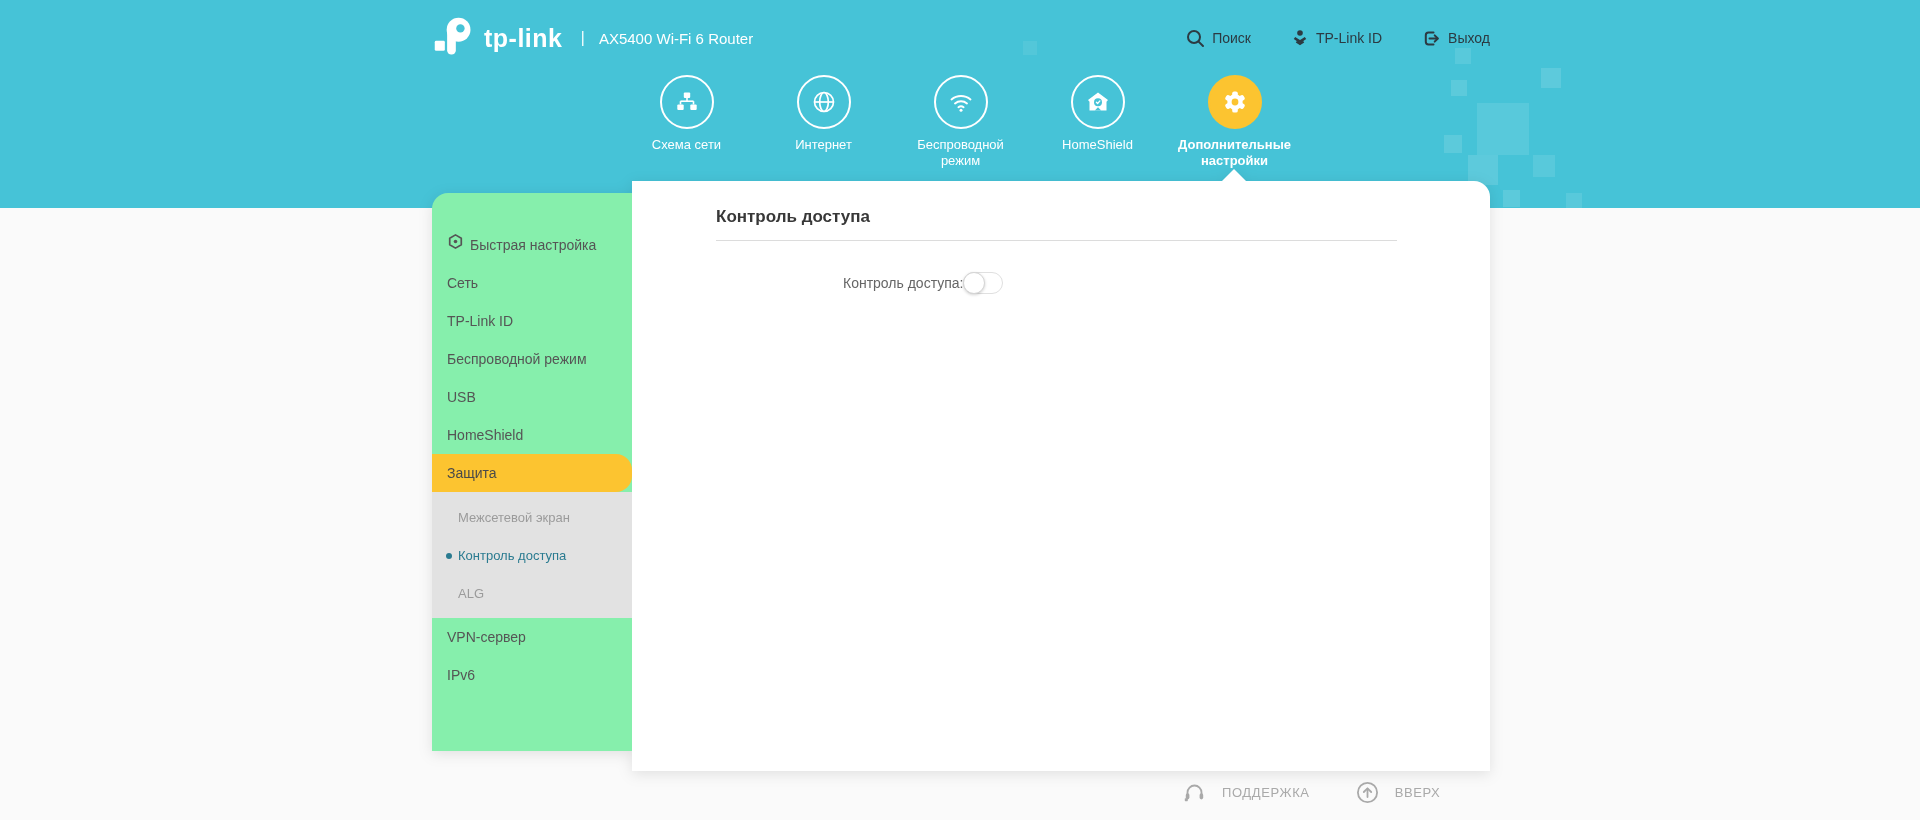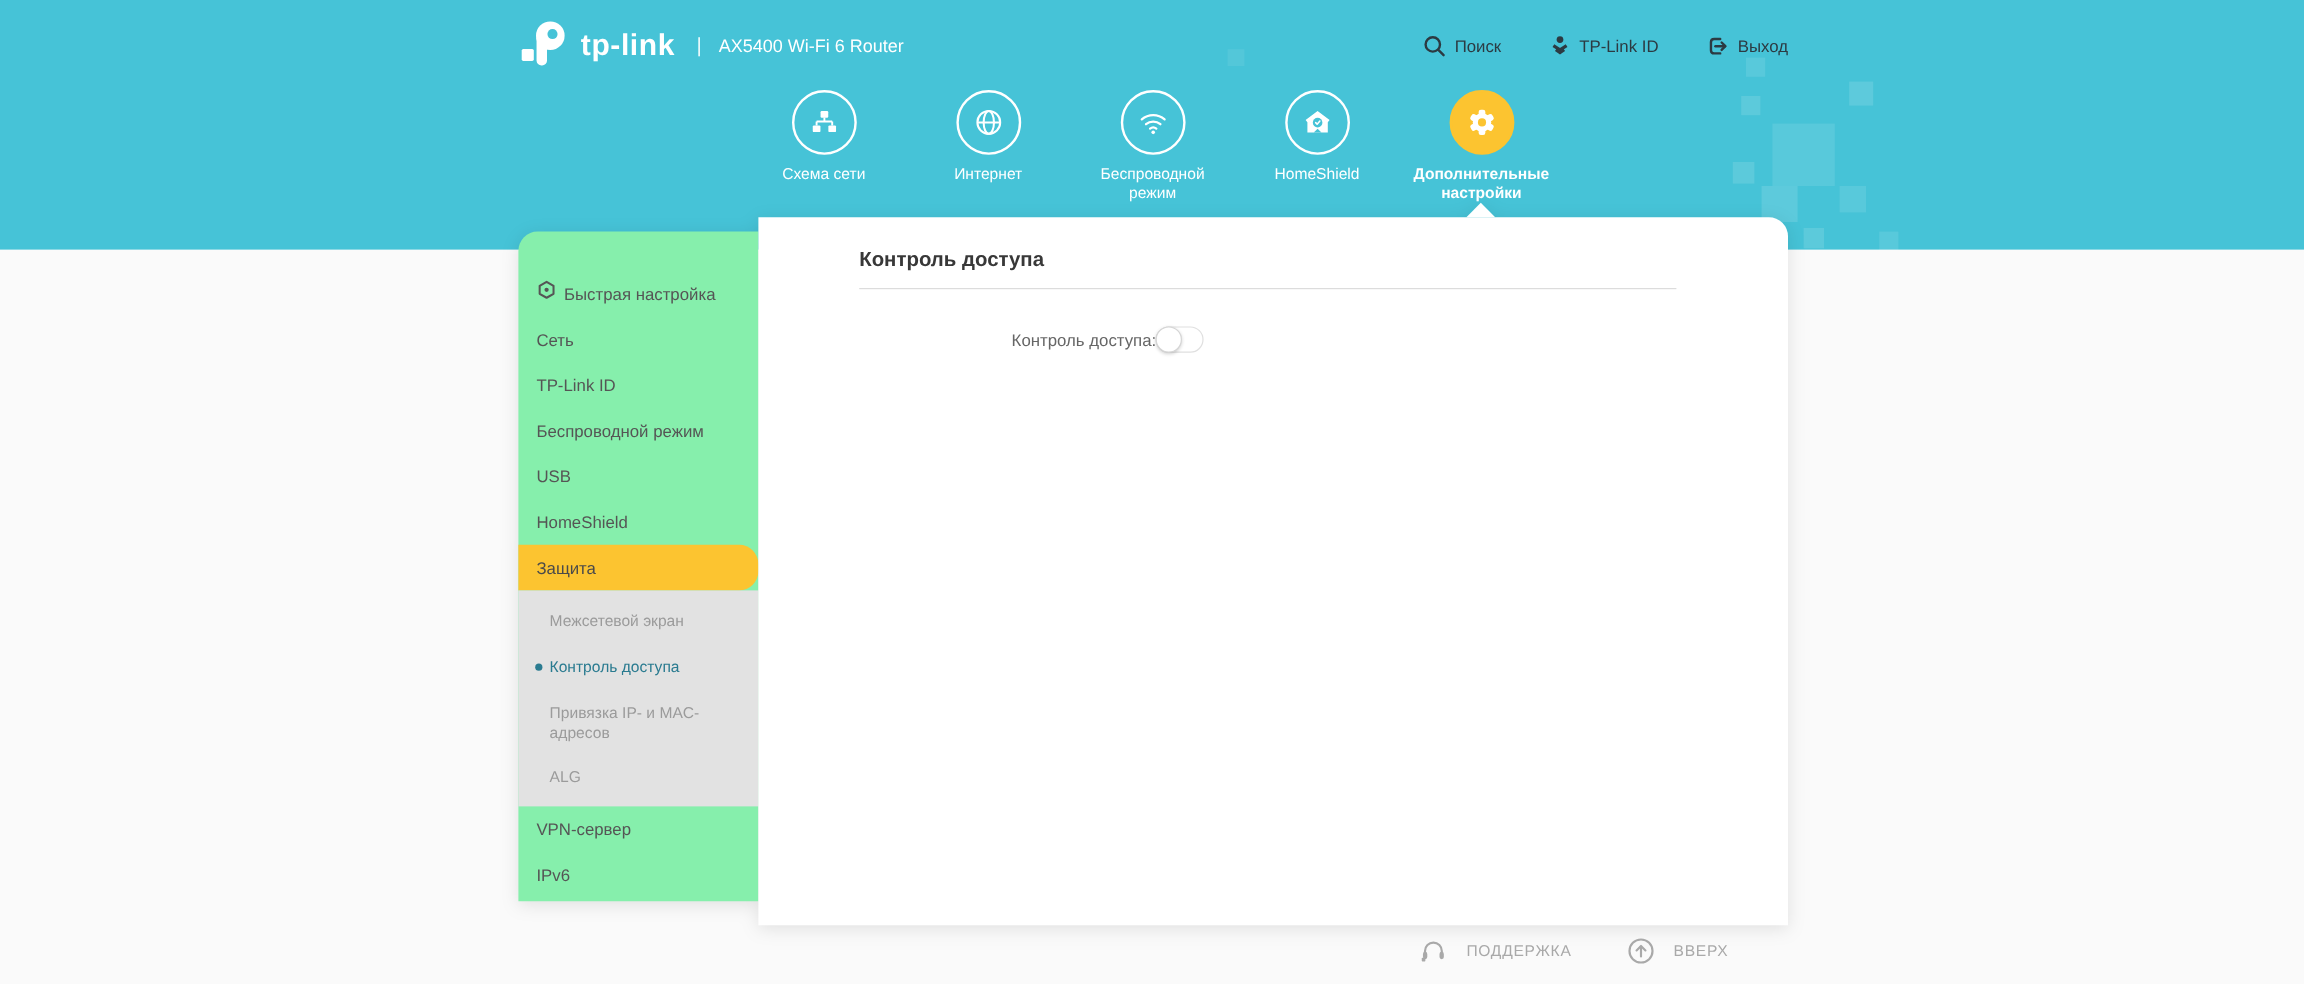--- a/index.html
+++ b/index.html
@@ -220,21 +220,20 @@
         <li class="menu-item">HomeShield</li>
         <li class="menu-item active-yellow">Защита</li>
       </ul>
 
       <div class="submenu">
         <div class="submenu-item">Межсетевой экран</div>
         <div class="submenu-item selected">
           <span class="dot"></span>
           <span>Контроль доступа</span>
         </div>
-        <div class="submenu-item wrap2">Привязка IP- и MAC-адресов</div>
         <div class="submenu-item">ALG</div>
       </div>
 
       <ul class="menu" style="padding-top:0;">
         <li class="menu-item">VPN-сервер</li>
         <li class="menu-item">IPv6</li>
       </ul>
     </div>
 
     <div class="content">

